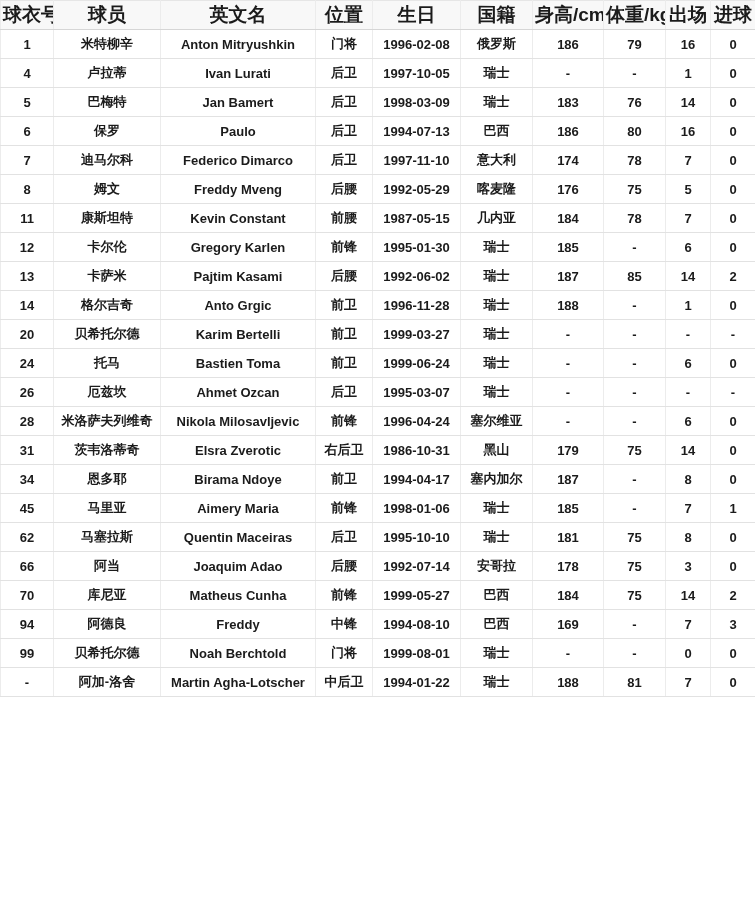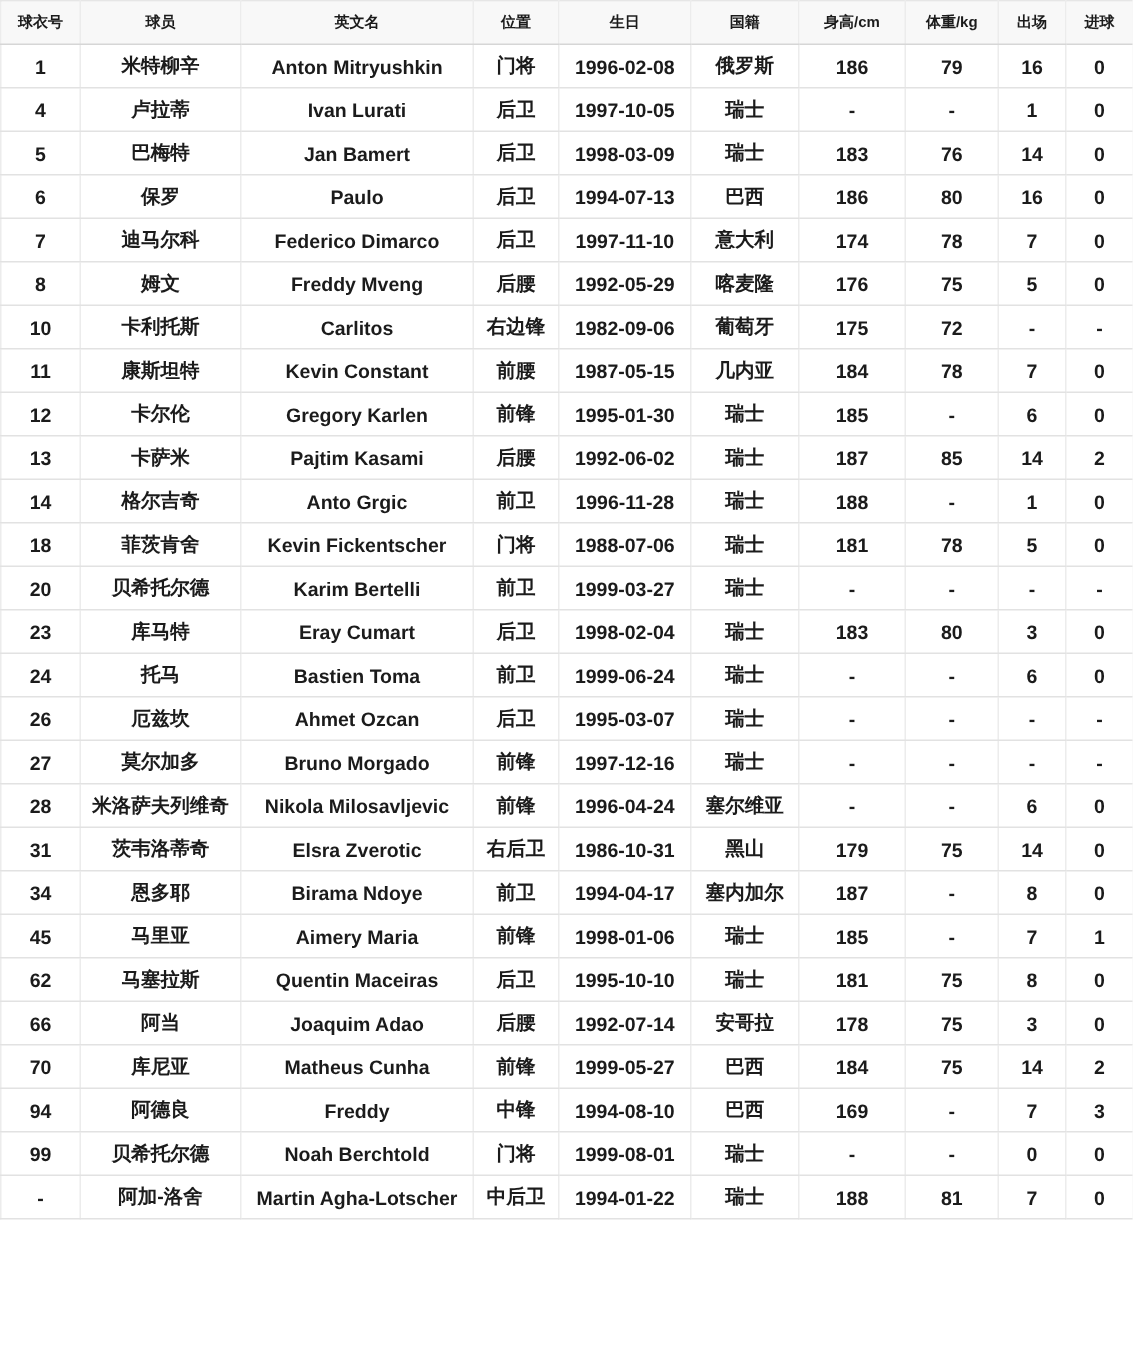--- a/index.html
+++ b/index.html
@@ -30,21 +30,21 @@
     border-left: 1px solid #ececec;
     border-right: 1px solid #ececec;
     border-bottom: 1px solid #e2e2e2;
     white-space: nowrap;
     overflow: hidden;
   }
   table.roster thead th {
     background: #f8f8f8;
     border-top: 1px solid #e6e6e6;
     border-bottom: 1px solid #d6d6d6;
-    font-size: 10px;
+    font-size: 19px;
   }
   table.roster tbody td {
     background: #ffffff;
   }
   
   col.c-jersey      { width: 53px; }
   col.c-player      { width: 107px; }
   col.c-name-en     { width: 155px; }
   col.c-position    { width: 57px; }
   col.c-birthday    { width: 88px; }
@@ -152,32 +152,20 @@
           <td>Freddy Mveng</td>
           <td>后腰</td>
           <td>1992-05-29</td>
           <td>喀麦隆</td>
           <td>176</td>
           <td>75</td>
           <td>5</td>
           <td>0</td>
         </tr>
         <tr>
-          <td>10</td>
-          <td>卡利托斯</td>
-          <td>Carlitos</td>
-          <td>右边锋</td>
-          <td>1982-09-06</td>
-          <td>葡萄牙</td>
-          <td>175</td>
-          <td>72</td>
-          <td>-</td>
-          <td>-</td>
-        </tr>
-        <tr>
           <td>11</td>
           <td>康斯坦特</td>
           <td>Kevin Constant</td>
           <td>前腰</td>
           <td>1987-05-15</td>
           <td>几内亚</td>
           <td>184</td>
           <td>78</td>
           <td>7</td>
           <td>0</td>
@@ -212,85 +200,49 @@
           <td>Anto Grgic</td>
           <td>前卫</td>
           <td>1996-11-28</td>
           <td>瑞士</td>
           <td>188</td>
           <td>-</td>
           <td>1</td>
           <td>0</td>
         </tr>
         <tr>
-          <td>18</td>
-          <td>菲茨肯舍</td>
-          <td>Kevin Fickentscher</td>
-          <td>门将</td>
-          <td>1988-07-06</td>
-          <td>瑞士</td>
-          <td>181</td>
-          <td>78</td>
-          <td>5</td>
-          <td>0</td>
-        </tr>
-        <tr>
           <td>20</td>
           <td>贝希托尔德</td>
           <td>Karim Bertelli</td>
           <td>前卫</td>
           <td>1999-03-27</td>
           <td>瑞士</td>
           <td>-</td>
           <td>-</td>
           <td>-</td>
           <td>-</td>
         </tr>
         <tr>
-          <td>23</td>
-          <td>库马特</td>
-          <td>Eray Cumart</td>
-          <td>后卫</td>
-          <td>1998-02-04</td>
-          <td>瑞士</td>
-          <td>183</td>
-          <td>80</td>
-          <td>3</td>
-          <td>0</td>
-        </tr>
-        <tr>
           <td>24</td>
           <td>托马</td>
           <td>Bastien Toma</td>
           <td>前卫</td>
           <td>1999-06-24</td>
           <td>瑞士</td>
           <td>-</td>
           <td>-</td>
           <td>6</td>
           <td>0</td>
         </tr>
         <tr>
           <td>26</td>
           <td>厄兹坎</td>
           <td>Ahmet Ozcan</td>
           <td>后卫</td>
           <td>1995-03-07</td>
-          <td>瑞士</td>
-          <td>-</td>
-          <td>-</td>
-          <td>-</td>
-          <td>-</td>
-        </tr>
-        <tr>
-          <td>27</td>
-          <td>莫尔加多</td>
-          <td>Bruno Morgado</td>
-          <td>前锋</td>
-          <td>1997-12-16</td>
           <td>瑞士</td>
           <td>-</td>
           <td>-</td>
           <td>-</td>
           <td>-</td>
         </tr>
         <tr>
           <td>28</td>
           <td>米洛萨夫列维奇</td>
           <td>Nikola Milosavljevic</td>

